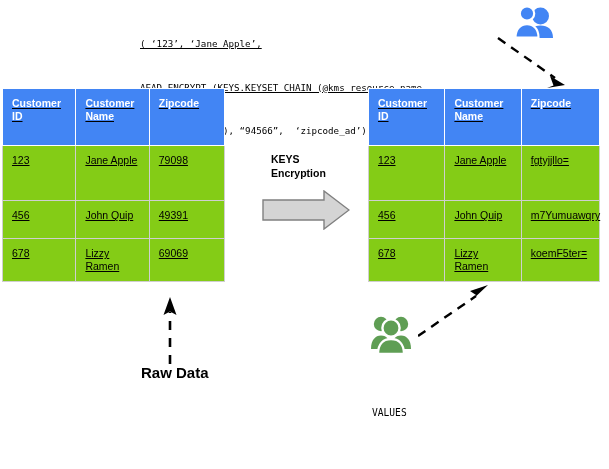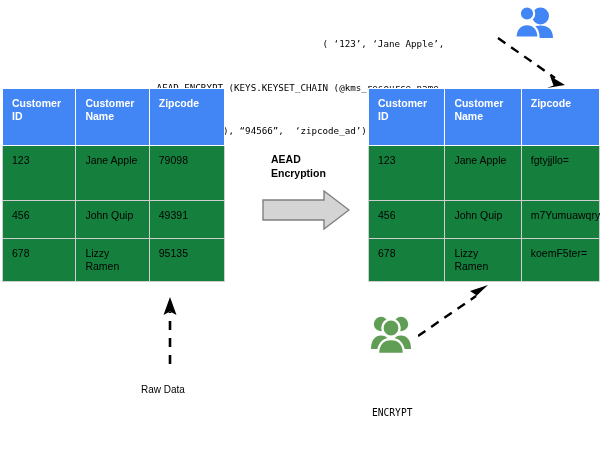--- a/index.html
+++ b/index.html
@@ -28,49 +28,50 @@
   #insert-statement {
     left: 140px;
     top: 8px;
     font-size: 9.2px;
     line-height: 14.5px;
     text-align: left;
   }
   #insert-statement .ln {
     display: block;
   }
-  #insert-statement .ln.c { text-align: right; }
+  #insert-statement .ln.c { text-align: left; text-decoration: underline; }
   #select-statement {
     left: 372px;
     top: 378px;
     font-size: 9.6px;
     line-height: 13.8px;
   }
   #select-statement .ln { display: block; }
 
   
   .data-table {
     position: absolute;
     border-collapse: collapse;
     table-layout: fixed;
     background: #ffffff;
+    text-decoration: underline;
   }
   .data-table th {
     background: #4285f4;
     color: #ffffff;
     font-size: 10.5px;
     font-weight: bold;
     text-align: left;
     vertical-align: top;
     padding: 8px 8px 8px 9px;
     border: 1px solid #ffffff;
     line-height: 13px;
   }
   .data-table td {
-    background: #15803d;
+    background: #84cc16;
     color: #000000;
     font-size: 10.5px;
     text-align: left;
     vertical-align: top;
     padding: 8px 8px 8px 9px;
     border: 1px solid #cfcfcf;
     line-height: 13px;
   }
   #table-raw {
     left: 2px;
@@ -106,23 +107,23 @@
     left: 262px;
     top: 190px;
     width: 88px;
     height: 40px;
   }
 
   
   #raw-data-label {
     position: absolute;
     left: 141px;
-    top: 384px;
-    font-size: 10px;
-    font-weight: normal;
+    top: 364px;
+    font-size: 15px;
+    font-weight: bold;
     color: #000000;
     white-space: nowrap;
   }
   #raw-data-arrow {
     position: absolute;
     left: 158px;
     top: 296px;
     width: 24px;
     height: 70px;
   }
@@ -203,26 +204,26 @@
         <td>79098</td>
       </tr>
       <tr class="row-r2">
         <td>456</td>
         <td>John Quip</td>
         <td>49391</td>
       </tr>
       <tr class="row-r3">
         <td>678</td>
         <td>Lizzy Ramen</td>
-        <td>95135</td>
+        <td>69069</td>
       </tr>
     </tbody>
   </table>
 
-  <div id="aead-label">AEAD
+  <div id="aead-label">KEYS
 Encryption</div>
 
   <div id="block-arrow">
     <svg viewBox="0 0 88 40" width="88" height="40" xmlns="http://www.w3.org/2000/svg">
       <polygon points="1,10 62,10 62,1 87,20 62,39 62,30 1,30" fill="#d4d4d4" stroke="#808080" stroke-width="1.4" stroke-linejoin="miter"></polygon>
     </svg>
   </div>
 
   <table id="table-encrypted" class="data-table">
     <thead>
@@ -274,20 +275,20 @@
   </div>
 
   <div id="select-arrow">
     <svg viewBox="0 0 78 56" width="78" height="56" xmlns="http://www.w3.org/2000/svg">
       <line x1="0" y1="54" x2="58" y2="14" stroke="#000000" stroke-width="2.4" stroke-dasharray="9,7" stroke-linecap="butt"></line>
       <polygon points="70,3 52,9 58,13 53,19" fill="#000000"></polygon>
     </svg>
   </div>
 
   <div id="select-statement" class="code-block">
-    <span class="ln">ENCRYPT</span>
+    <span class="ln">VALUES</span>
     
     
     
     
   </div>
 
 </div>
 
 </body></html>

